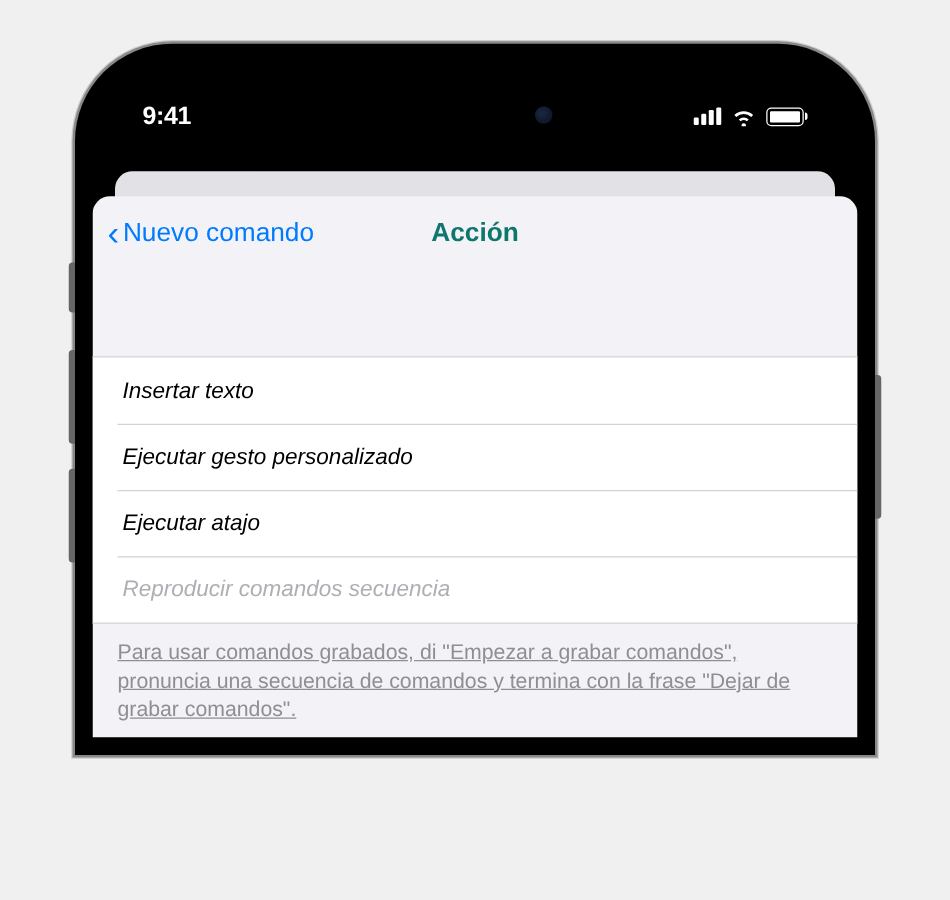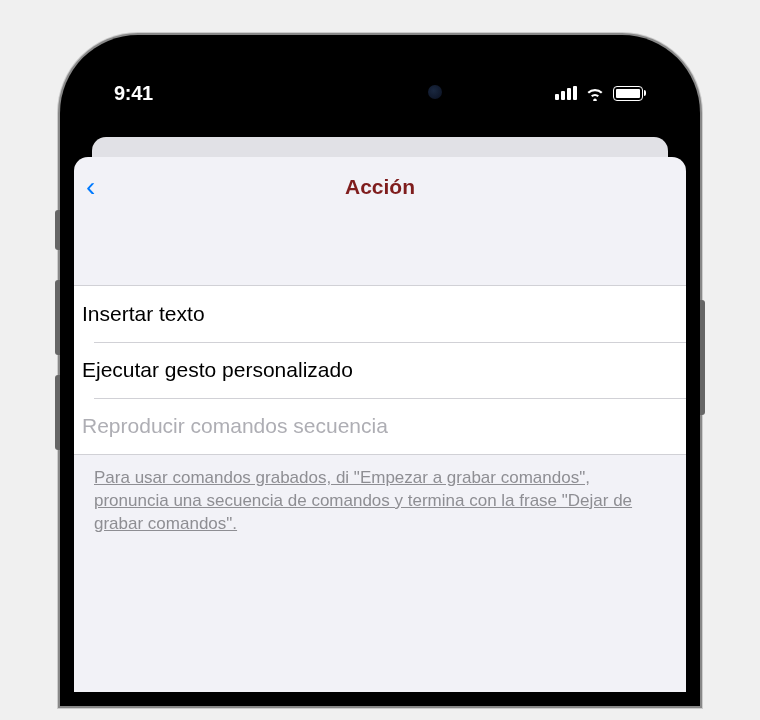--- a/index.html
+++ b/index.html
@@ -16,21 +16,21 @@
       display: flex;
       align-items: flex-start;
       justify-content: center;
       padding-top: 35px;
       border-radius: 40px;
       overflow: hidden;
     }
     
     .phone-frame {
       width: 640px;
-      height: 671px;
+      height: 569px;
       background: #000;
       border-radius: 78px 78px 0 0;
       padding: 14px;
       position: relative;
       box-shadow: 0 0 0 2px #888, 0 0 0 3px #ccc;
     }
     
     .side-button-left-1 {
       position: absolute;
       left: -5px;
@@ -222,36 +222,37 @@
       font-weight: 500;
       line-height: 1;
     }
     
     .nav-title {
       position: absolute;
       left: 50%;
       transform: translateX(-50%);
       font-size: 21px;
       font-weight: 600;
-      color: #7f1d1d;
+      color: #0f766e;
     }
     
     .list-section {
       margin-top: 68px;
       background: #fff;
       border-top: 0.5px solid #d1d1d6;
       border-bottom: 0.5px solid #d1d1d6;
     }
     
     .list-item {
-      padding: 16px 8px;
-      font-size: 21px;
+      padding: 16px 24px;
+      font-size: 18px;
       color: #000;
       cursor: pointer;
       position: relative;
+      font-style: italic;
     }
     
     .list-item:not(:last-child)::after {
       content: '';
       position: absolute;
       bottom: 0;
       left: 20px;
       right: 0;
       height: 0.5px;
       background: #d1d1d6;
@@ -308,27 +309,29 @@
       </div>
     </div>
 
     <div class="card-behind"></div>
 
     <div class="modal-sheet">
 
       <div class="nav-bar">
         <div class="back-button">
           <span class="chevron-left">‹</span>
+          <span>Nuevo comando</span>
         </div>
         <div class="nav-title">Acción</div>
       </div>
 
       <div class="list-section">
         <div class="list-item">Insertar texto</div>
         <div class="list-item">Ejecutar gesto personalizado</div>
+        <div class="list-item">Ejecutar atajo</div>
         <div class="list-item disabled">Reproducir comandos secuencia</div>
       </div>
 
       <div class="footer-text">Para usar comandos grabados, di "Empezar a grabar comandos", pronuncia una secuencia de comandos y termina con la frase "Dejar de grabar comandos".</div>
 
     </div>
 
   </div>
 </div>
 

